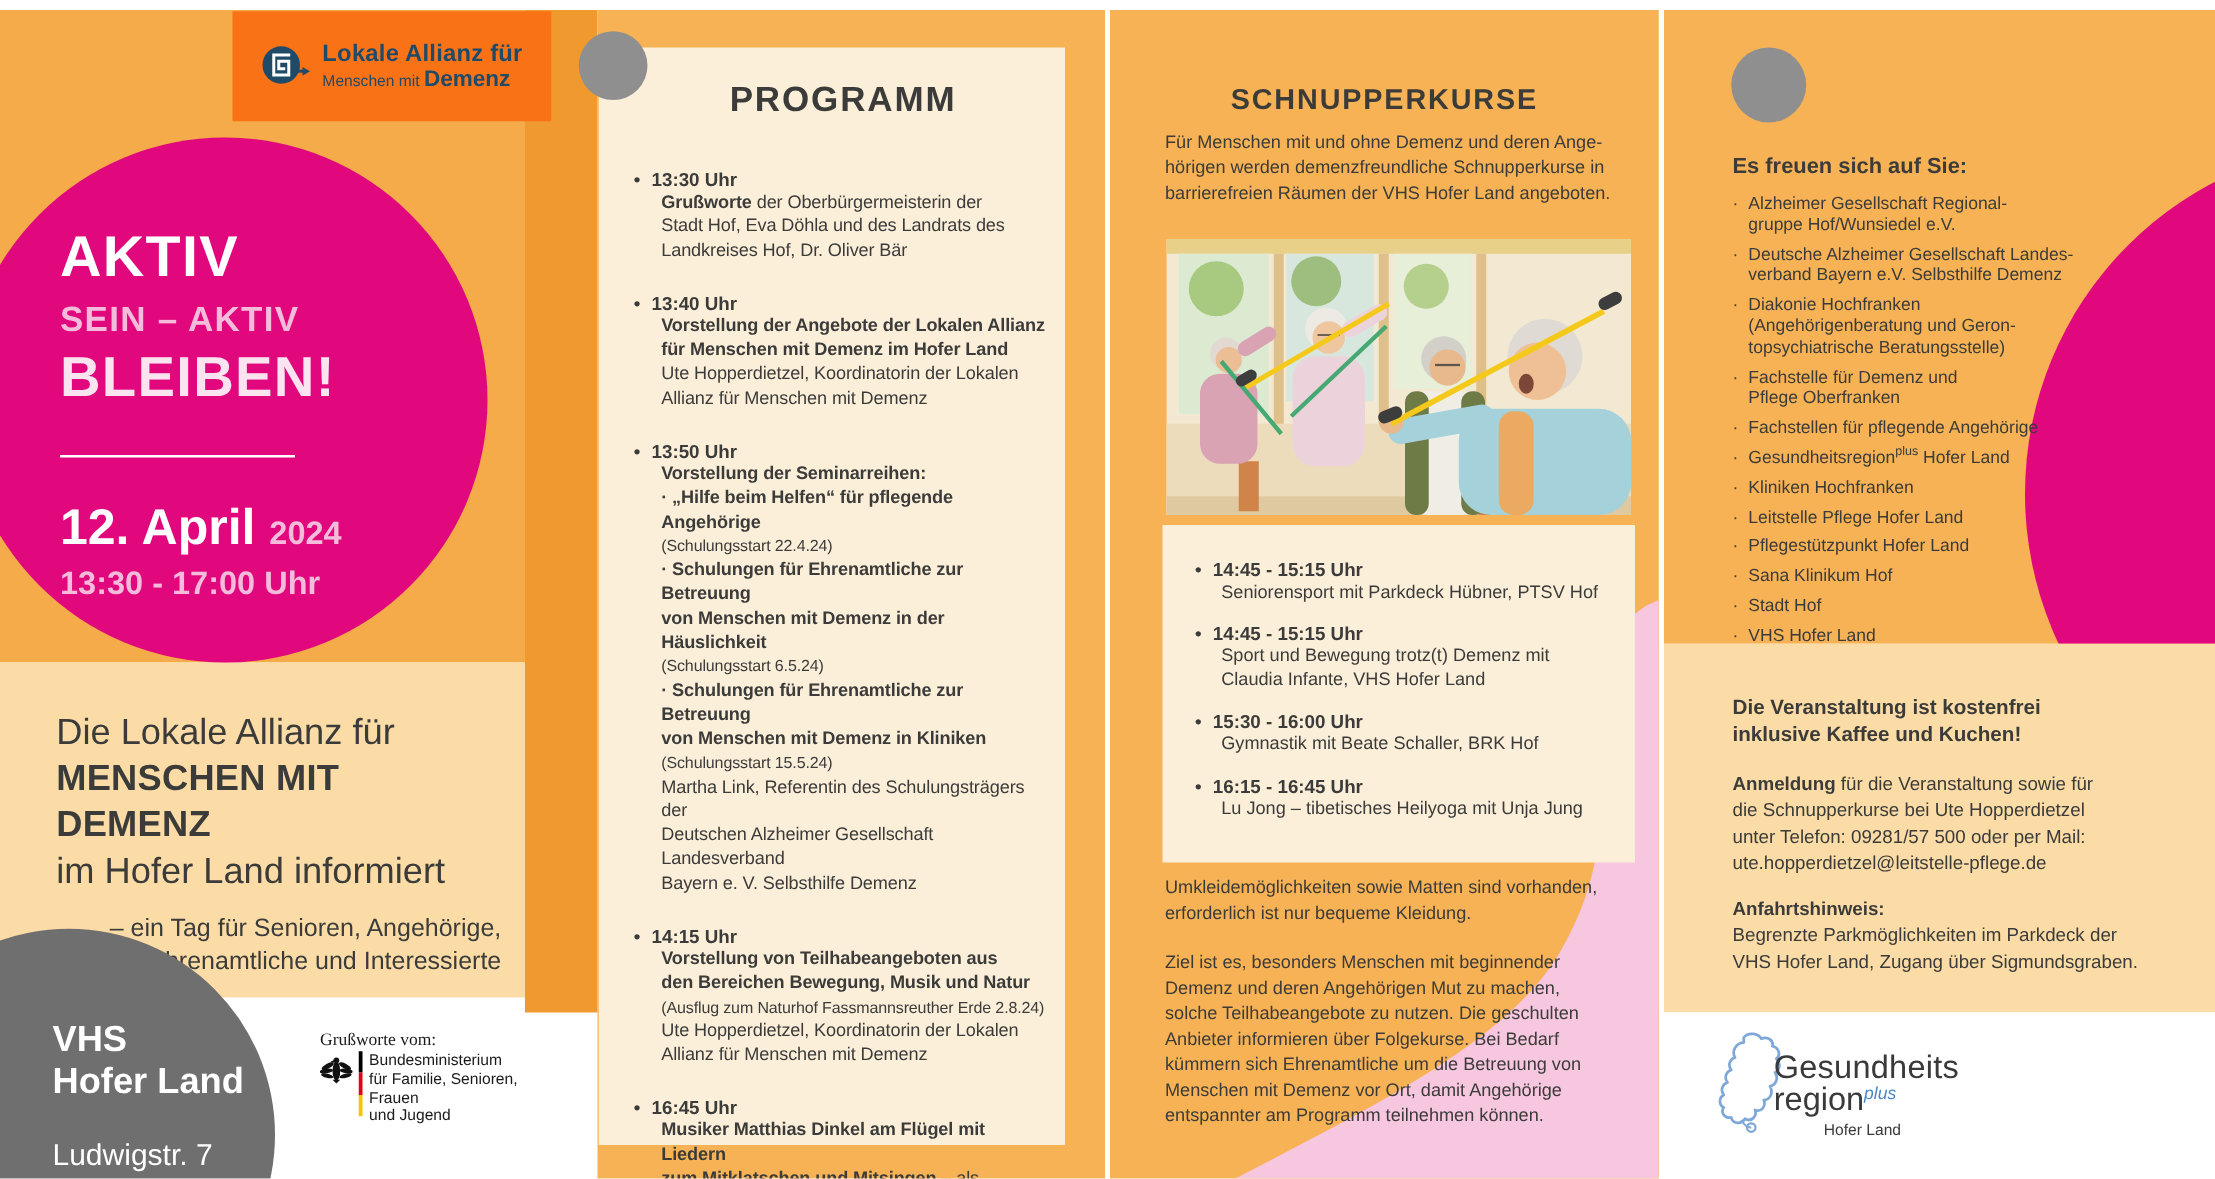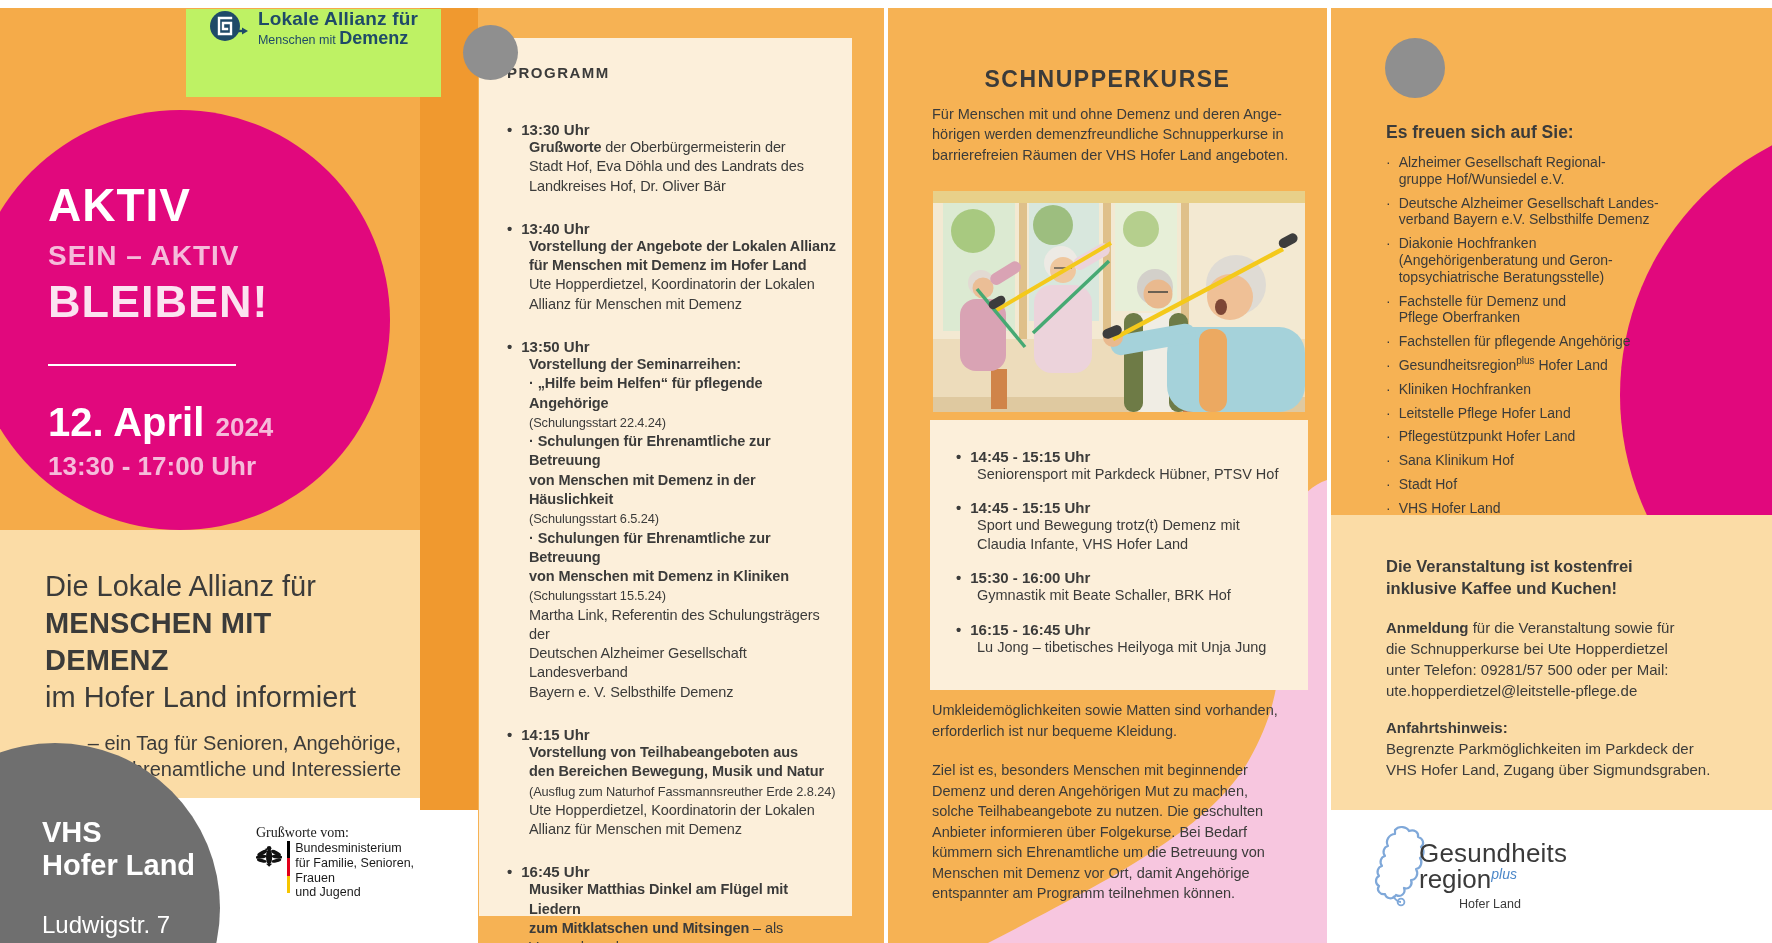--- a/index.html
+++ b/index.html
@@ -20,21 +20,21 @@
   .p4-amber{left:0;top:0;width:441px;height:507px;background:#f6b254;overflow:hidden;position:absolute;}
   .p4-peach{left:0;top:507px;width:441px;height:295px;background:#fbdca6;position:absolute;}
   .p4-white{left:0;top:802px;width:441px;height:133px;background:#ffffff;position:absolute;}
   
   .circle{border-radius:50%;position:absolute;}
   .magenta-big{left:-30px;top:102px;width:420px;height:420px;background:#e1087d;}
   .gray-corner-p1{left:-110px;top:735px;width:330px;height:330px;background:#6f6f6f;}
   .gray-dot{background:#8f8f8f;}
   .magenta-p4{left:289px;top:106px;width:562px;height:562px;background:#e1087d;}
   
-  .logo-box{left:186px;top:9px;width:255px;height:88px;background:#bef264;display:flex;justify-content:center;gap:9px;}
+  .logo-box{left:186px;top:9px;width:255px;height:88px;background:#f97316;display:flex;align-items:center;justify-content:center;gap:9px;}
   .logo-text{line-height:1.05;color:#1f4a68;}
   .logo-l1{font-size:19px;font-weight:bold;letter-spacing:.2px;}
   .logo-l2{font-size:12.5px;}
   .logo-l2 .big{font-size:18px;font-weight:bold;}
   
   .cover-text{left:48px;top:170px;width:330px;position:absolute;}
   .hl1{color:#ffffff;font-weight:bold;font-size:46px;letter-spacing:1px;}
   .hl2{color:#f5bbda;font-weight:bold;font-size:28px;letter-spacing:1px;margin-top:8px;}
   .hl3{color:#fbe3f0;font-weight:bold;font-size:45px;letter-spacing:1px;margin-top:4px;}
   .cover-rule{width:188px;height:2px;background:#ffffff;margin:36px 0 34px 0;}
@@ -53,21 +53,21 @@
   .funding{left:256px;top:817px;position:absolute;color:#1a1a1a;}
   .funding-label{font-family:"Liberation Serif","DejaVu Serif",serif;font-size:14px;}
   .ministry-row{display:flex;align-items:flex-start;gap:5px;}
   .gov-stripe{width:4px;height:52px;display:flex;flex-direction:column;}
   .gov-stripe i{flex:1;}
   .gs-b{background:#000;}.gs-r{background:#e2001a;}.gs-g{background:#f6c500;}
   .ministry-text{font-size:12.5px;line-height:1.18;white-space:pre-line;color:#1a1a1a;}
   
   .card{background:#fcefda;position:absolute;}
   .prog-card{left:1px;top:30px;width:373px;height:878px;padding:26px 10px 0 28px;box-sizing:border-box;}
-  .card-heading{font-size:15px;font-weight:bold;letter-spacing:1.5px;color:#3b3b3a;}
+  .card-heading{text-align:center;font-size:28px;font-weight:bold;letter-spacing:1.5px;color:#3b3b3a;}
   .prog-list{margin-top:40px;}
   .prog-item{margin-bottom:24px;}
   .prog-head{display:flex;gap:9px;align-items:baseline;font-weight:bold;font-size:15px;}
   .bullet{font-size:15px;}
   .prog-body{margin-left:22px;white-space:pre-line;font-size:14.5px;line-height:1.33;letter-spacing:-.1px;}
   .b{font-weight:bold;}
   .sm{font-size:12.8px;}
   .sup{vertical-align:super;font-size:10px;line-height:0;}
   
   .sk-heading{position:absolute;left:0;top:58px;width:439px;text-align:center;font-size:23px;font-weight:bold;letter-spacing:1.5px;}

